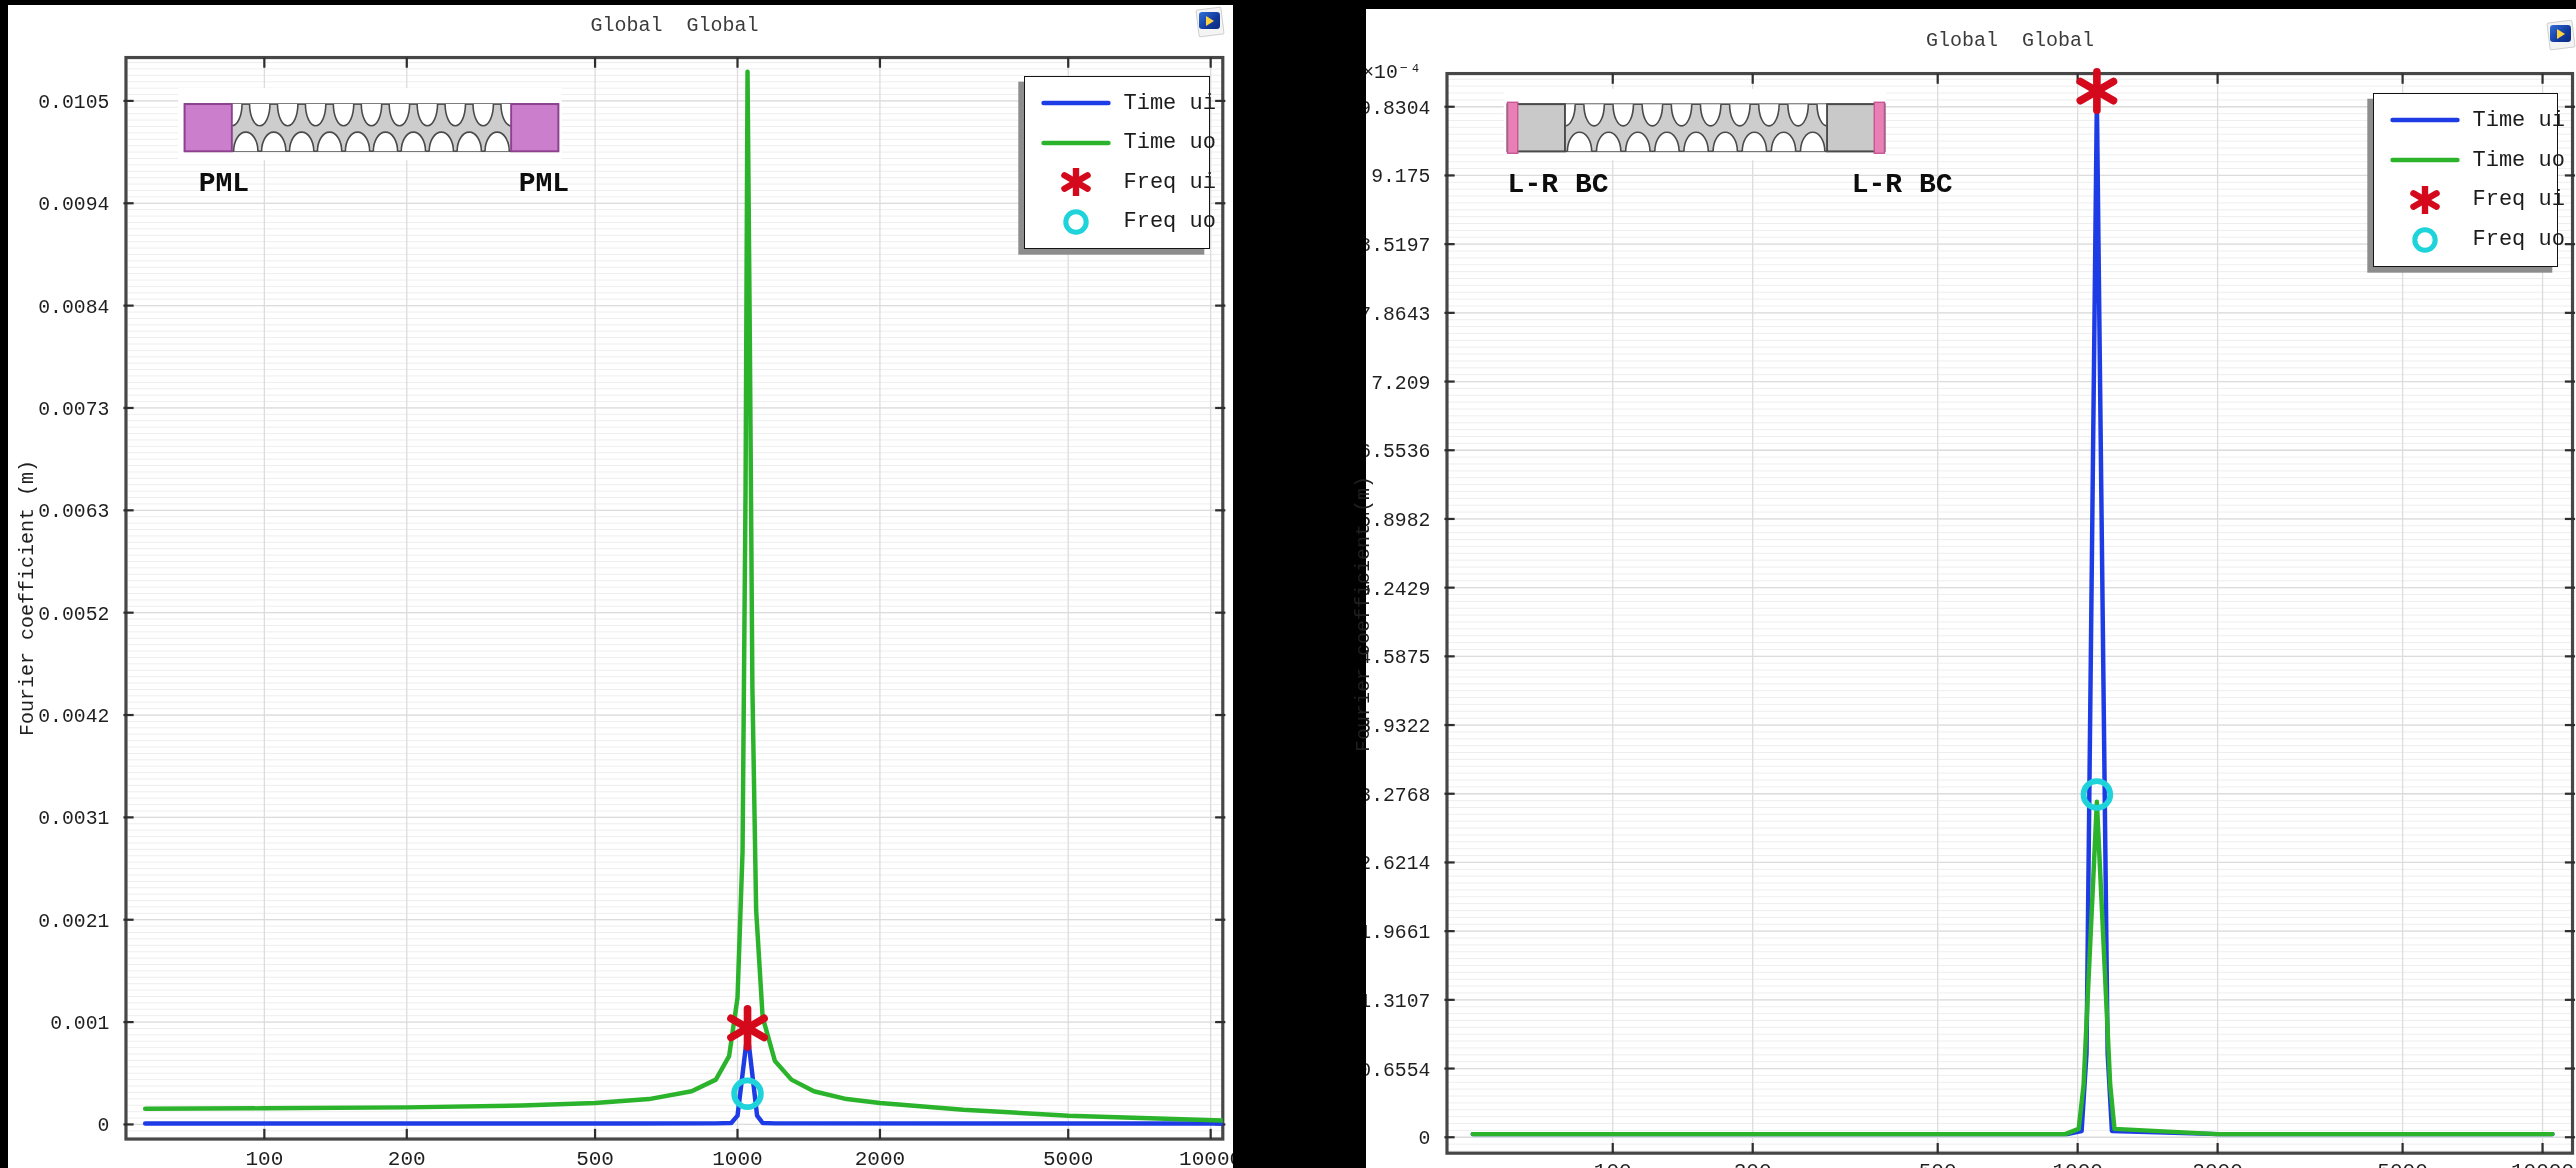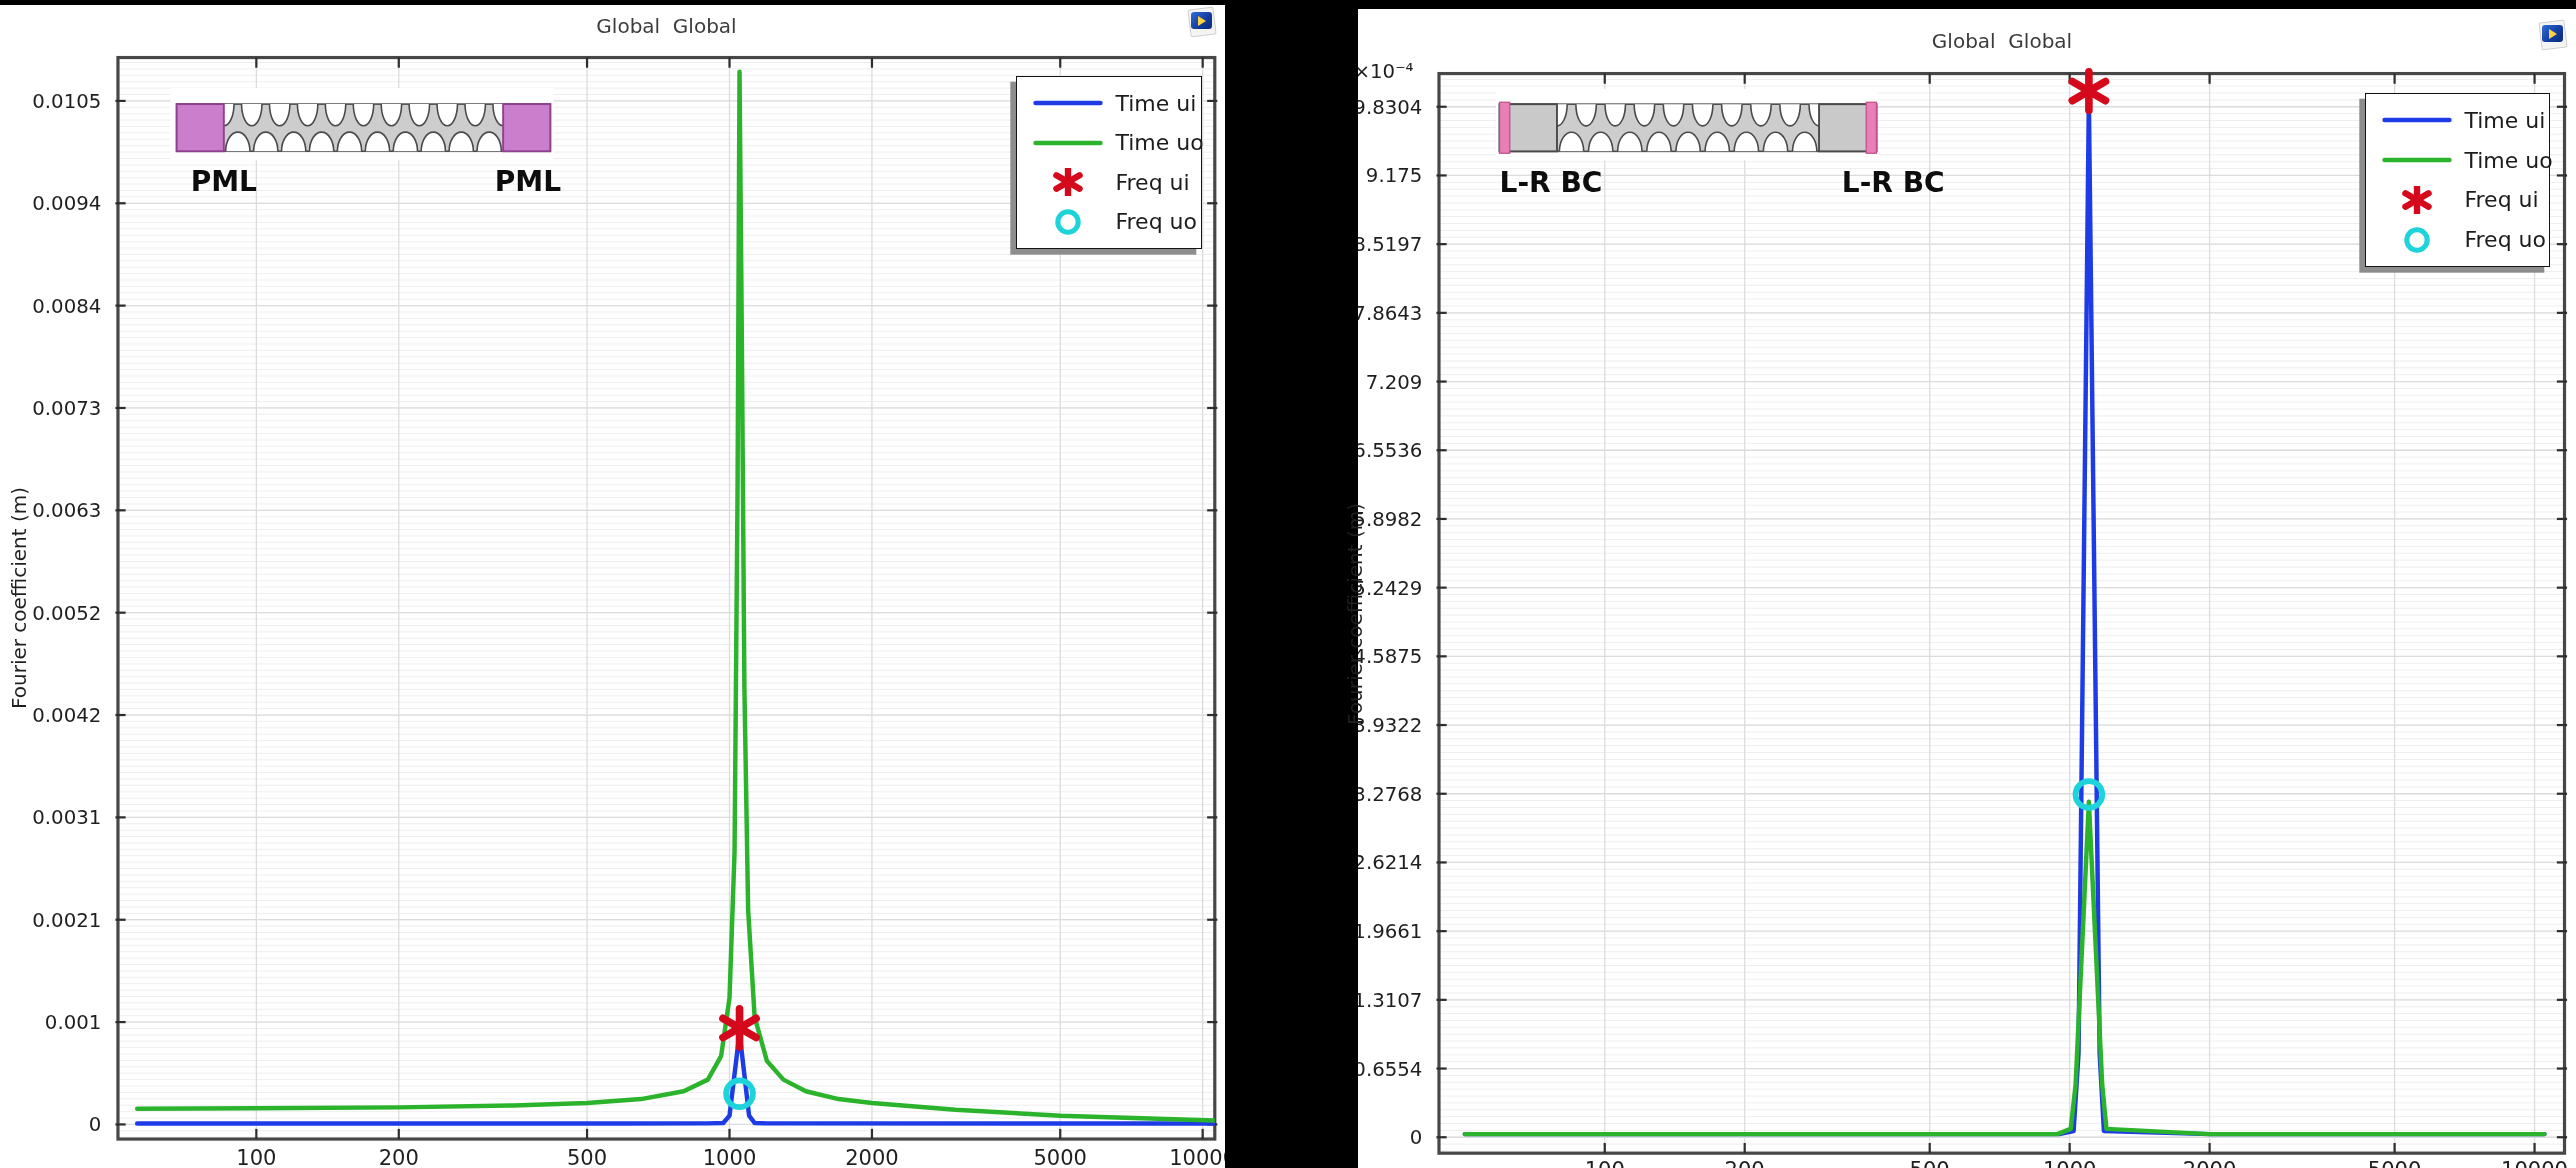--- a/index.html
+++ b/index.html
@@ -1,17 +1,17 @@
 <!DOCTYPE html>
 <html style="font-size:10.2px"><head>
 <meta charset="utf-8">
 <style>
   html,body{margin:0;padding:0;background:#000;width:2576px;height:1168px;overflow:hidden;
     font-family:"DejaVu Sans","Liberation Sans",sans-serif;}
-  .page{position:absolute;left:0;top:0;width:2064px;height:1168px;background:#000;}
+  .page{position:absolute;left:8px;top:0;width:2064px;height:1168px;background:#000;font-family:Liberation Mono, monospace;}
   .panel{position:absolute;background:#ffffff;}
   .panel svg.chart{position:absolute;left:0;top:0;}
   .plot-title{position:absolute;text-align:center;font-size:20px;color:#3c3c3c;white-space:pre;}
   .ylabel{position:absolute;font-size:20px;color:#1f1f1f;transform:translate(-50%,-50%) rotate(-90deg);white-space:nowrap;}
   .legend{position:absolute;background:#ffffff;border:1.9px solid #141414;
     box-shadow:-5.7px 5.7px 0 #8d8d8d;display:flex;flex-direction:column;justify-content:space-around;
     padding:6.4px 0;box-sizing:border-box;z-index:5;}
   .lrow{display:flex;align-items:center;padding-left:11.5px;}
   .glyph{width:78px;height:28px;flex:0 0 78px;}
   .ltext{font-size:22px;color:#1c1c1c;margin-left:9px;white-space:nowrap;}

